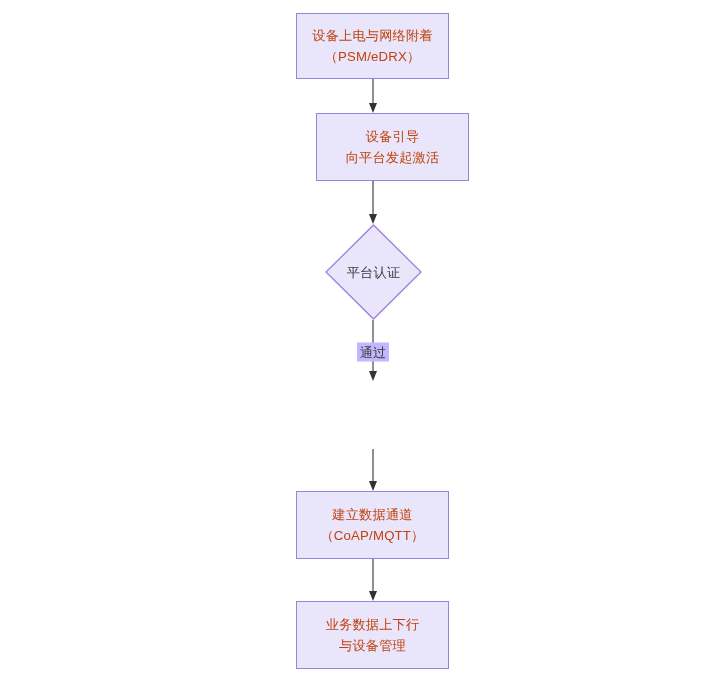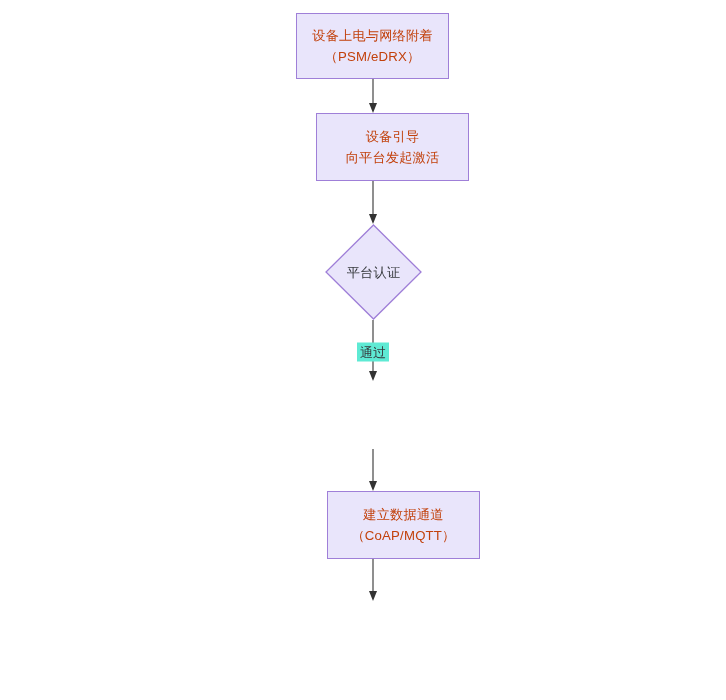--- a/index.html
+++ b/index.html
@@ -66,21 +66,21 @@
     position: absolute;
     z-index: 1;
   }
   .edge svg {
     display: block;
     overflow: visible;
   }
   .edge-label {
     position: absolute;
     z-index: 3;
-    background: #5eead4;
+    background: #c4b5fd;
     color: #36393d;
     font-size: 13px;
     line-height: 17px;
     padding: 1px 3px;
     white-space: nowrap;
     transform: translate(-50%, -50%);
   }
 </style>
 </head>
 <body>
@@ -134,19 +134,23 @@
   </div>
 
   <div class="decision" style="left:325px; top:224px; width:97px; height:96px;">
     <svg width="97" height="96" viewBox="0 0 97 96">
       <polygon points="48.5,1 96,48 48.5,95 1,48" fill="#e9e5fb" stroke="#9f7fd8" stroke-width="1.3"></polygon>
     </svg>
     <span class="label">平台认证</span>
   </div>
 
 
-  <div class="node" style="left:296px; top:491px; width:153px; height:68px;margin-left:31px;">
+  <div class="node" style="left:296px; top:491px; width:153px; height:68px;">
     <span class="label">建立数据通道
 （CoAP/MQTT）</span>
   </div>
 
+  <div class="node" style="left:296px; top:601px; width:153px; height:68px;">
+    <span class="label">业务数据上下行
+与设备管理</span>
+  </div>
 
 </div>
 
 </body></html>

